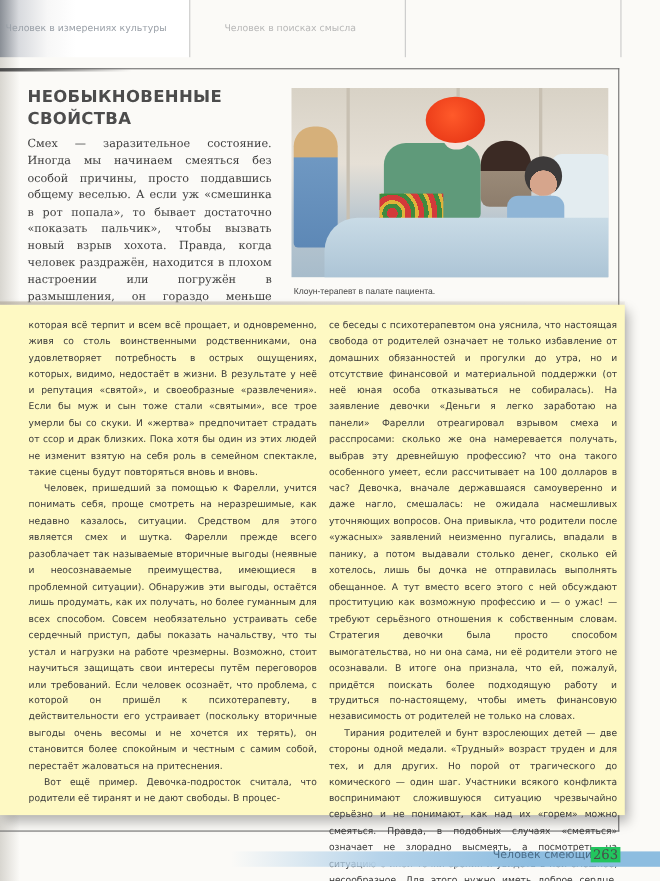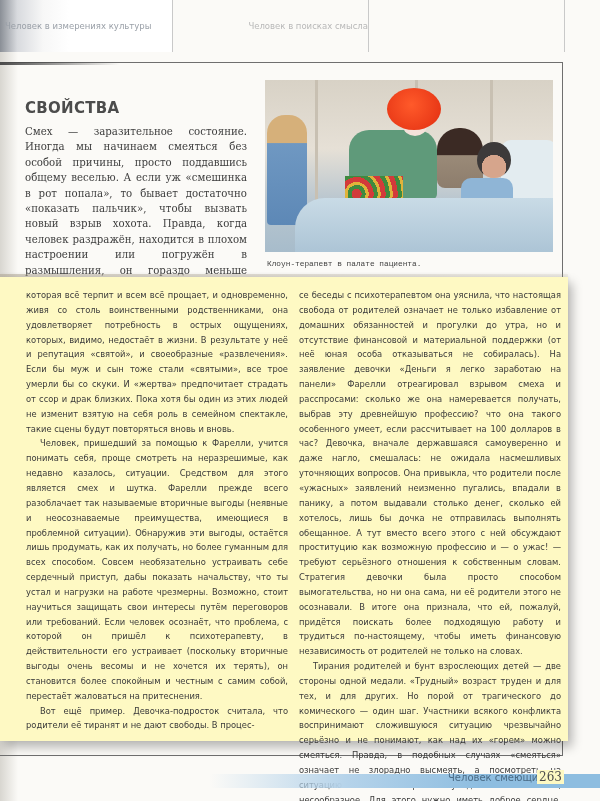--- a/index.html
+++ b/index.html
@@ -5,22 +5,22 @@
   * { box-sizing: border-box; margin: 0; padding: 0; }
   html, body { width: 600px; height: 801px; overflow: hidden; background: #fbfaf7; }
   body { position: relative; font-family: "DejaVu Serif", serif; color: #3a3a3a; }
 
   
   .spine { position: absolute; left: 0; top: 0; width: 18px; height: 801px;
     background: linear-gradient(to right, #d8d6d0, rgba(240,238,234,0.0)); }
 
   
   .header { position: absolute; left: 0; top: 0; width: 600px; height: 52px; }
-  .tab { position: absolute; top: 0; height: 52px; display: flex; align-items: center; justify-content: flex-end;
-    font-family: "DejaVu Sans", sans-serif; font-size: 8.5px; color: #b8b8b8; }
+  .tab { position: absolute; top: 0; height: 52px; display: flex; align-items: center; justify-content: flex-start;
+    font-family: "DejaVu Sans", sans-serif; font-size: 8.5px; color: #b8b8b8; padding-left: 32px; }
   .tab.t1 { left: 0; width: 172px; justify-content: flex-start; padding-left: 5px;
     background: linear-gradient(to right, #8a8f96 0%, #d8dade 10%, #f7f7f7 25%, #fff 40%); color: #9aa0a8; }
   .tab-sep { position: absolute; top: 0; width: 1px; height: 52px; background: #c9c9c9; }
 
   
   .top-box { position: absolute; left: 0; top: 62px; width: 563px; height: 694px;
     border-top: 1.5px solid #6f6f6f; border-right: 1px solid #6f6f6f; border-bottom: 1px solid #6f6f6f; }
   .top-box-shade { position: absolute; left: 0; top: 62px; width: 120px; height: 3px;
     background: linear-gradient(to right, #4a4a4a, rgba(0,0,0,0)); }
 
@@ -47,39 +47,39 @@
   .photo .woman { position: absolute; left: 172px; top: 48px; width: 46px; height: 60px; border-radius: 22px 22px 8px 8px;
     background: linear-gradient(180deg, #3b2a24 0%, #3b2a24 45%, #9a8a78 46%, #8d7d6c 100%); }
   .photo .boy-head { position: absolute; left: 212px; top: 62px; width: 34px; height: 36px; border-radius: 50%;
     background: radial-gradient(circle at 50% 70%, #d6a58c 0 40%, #3d3a3a 41%); }
   .photo .boy-body { position: absolute; left: 196px; top: 98px; width: 52px; height: 40px; border-radius: 10px; background: #8fb5d6; }
   .photo .blanket { position: absolute; left: 30px; top: 118px; width: 270px; height: 60px; border-radius: 30px 10px 0 0;
     background: linear-gradient(180deg, #c9dbe6, #a9c2d4); }
   .photo .pillow { position: absolute; left: 236px; top: 60px; width: 56px; height: 80px; border-radius: 10px; background: #e3ecf0; }
 
   .caption { position: absolute; left: 267px; top: 260px; width: 280px;
-    font-family: Liberation Mono, monospace; font-size: 7.8px; color: #444; }
+    font-family: Liberation Sans, sans-serif; font-size: 7.8px; color: #444; }
 
   
   .sheet { position: absolute; left: 0; top: 277px; width: 568px; height: 464px; background: #fef9c3;
     box-shadow: 4px 6px 10px rgba(0,0,0,0.28), 0 -2px 4px rgba(0,0,0,0.08); }
   .sheet .tilt { position: absolute; left: 0; top: -3px; width: 568px; height: 3px;
     background: linear-gradient(to right, rgba(170,160,140,0.5), rgba(190,180,160,0.15)); }
   .col { position: absolute; top: 11px; width: 262px;
     font-family: "DejaVu Sans", sans-serif; font-size: 8.35px; line-height: 14.85px; color: #3a3a3a; text-align: justify; }
   .col.left { left: 26px; }
   .col.right { left: 299px; }
   .col p + p { text-indent: 14px; }
   .col p.cont { text-indent: 0; }
 
   
   .footer-bar { position: absolute; left: 210px; top: 774px; width: 390px; height: 14px;
     background: linear-gradient(to right, rgba(120,170,210,0) 0%, #b5d3ea 35%, #8dbde0 70%, #8dbde0 100%); }
   .footer-title { position: absolute; left: 424px; top: 772px; font-family: "DejaVu Sans", sans-serif; font-size: 10px; color: #4a6b86; margin-left: 24px; }
-  .page-num { position: absolute; left: 537px; top: 770px; padding: 0 2px; background: #fef9c3;
+  .page-num { position: absolute; left: 537px; top: 770px; padding: 0 2px; background: #22c55e;
     font-family: "DejaVu Serif", serif; font-size: 12px; color: #4a4a4a; }
 </style>
 </head>
 <body>
 
 <div class="spine"></div>
 
 <div class="header">
   <div class="tab t1">
     <span>Человек в измерениях культуры</span>
@@ -89,21 +89,21 @@
     <span>Человек в поисках смысла</span>
   </div>
   <div class="tab-sep" style="left:368px"></div>
   <div class="tab-sep" style="left:564px"></div>
 </div>
 
 <div class="top-box"></div>
 <div class="top-box-shade"></div>
 
 <h1 class="headline">
-  <br>
+  <span>НЕОБЫКНОВЕННЫЕ</span><br>
   <span>СВОЙСТВА</span>
 </h1>
 
 <div class="intro">
   <p>Смех — заразительное состояние. Иногда мы начинаем смеяться без особой причины, просто поддавшись общему веселью. А если уж «смешинка в рот попала», то бывает достаточно «показать пальчик», чтобы вызвать новый взрыв хохота. Правда, когда человек раздражён, находится в плохом настроении или погружён в размышления, он гораздо меньше расположен к смеху.</p>
   <p>Смех обладает созидательной силой. Он восстанавливает внутреннее</p>
 </div>
 
 <div class="photo">
   <div class="wall-line" style="left:50px"></div>

